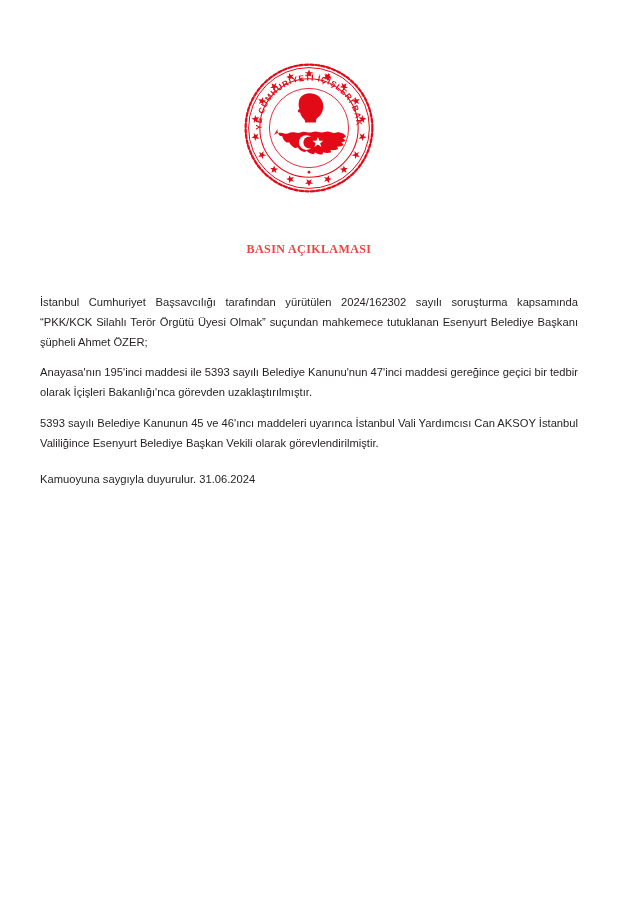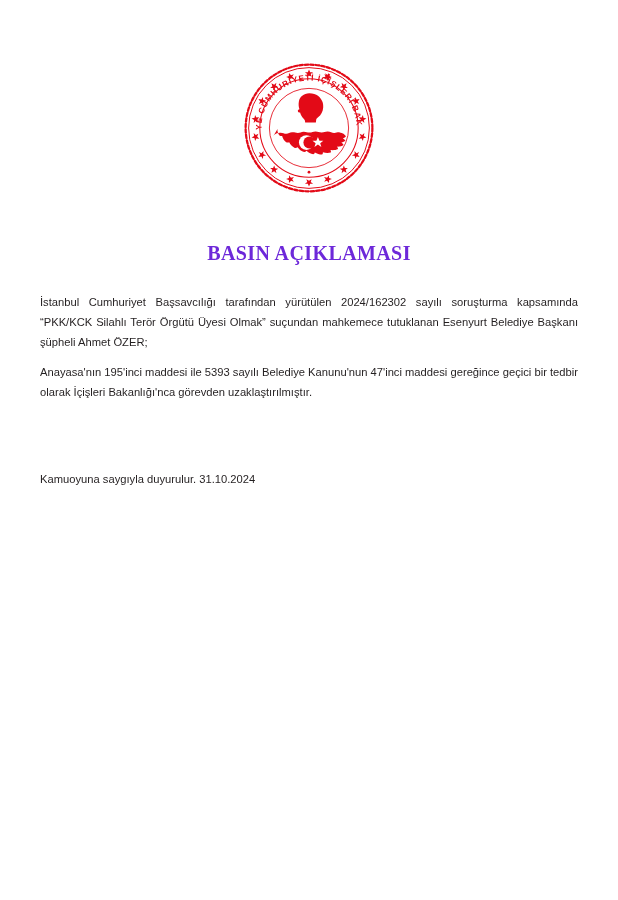--- a/index.html
+++ b/index.html
@@ -36,23 +36,23 @@
     width: 164px;
     height: 132px;
     display: block;
   }
 
   
   .doc-title {
     text-align: center;
     font-family: "Liberation Serif", "DejaVu Serif", serif;
     font-weight: bold;
-    font-size: 20px;
+    font-size: 12px;
     letter-spacing: 0.4px;
-    color: #6d28d9;
+    color: #ef4444;
     margin: 0;
     padding-top: 48px;
   }
 
   
   .body-block {
     position: absolute;
     left: 40px;
     right: 40px;
     top: 293px;
@@ -233,17 +233,18 @@
         </g>
       </g>
     </svg>
   </div>
 
   <h1 class="doc-title">BASIN AÇIKLAMASI</h1>
 
   <div class="body-block">
     <p class="para">İstanbul Cumhuriyet Başsavcılığı tarafından yürütülen 2024/162302 sayılı soruşturma kapsamında “PKK/KCK Silahlı Terör Örgütü Üyesi Olmak” suçundan mahkemece tutuklanan Esenyurt Belediye Başkanı şüpheli Ahmet ÖZER;</p>
     <p class="para">Anayasa'nın 195'inci maddesi ile 5393 sayılı Belediye Kanunu'nun 47'inci maddesi gereğince geçici bir tedbir olarak İçişleri Bakanlığı'nca görevden uzaklaştırılmıştır.</p>
+    <p class="para">5393 sayılı Belediye Kanunun 45 ve 46'ıncı maddeleri uyarınca İstanbul Vali Yardımcısı Can AKSOY İstanbul Valiliğince Esenyurt Belediye Başkan Vekili olarak görevlendirilmiştir.</p>
   </div>
 
-  <p class="closing">Kamuoyuna saygıyla duyurulur. 31.10.2024</p>
+  <p class="closing">Kamuoyuna saygıyla duyurulur. 31.06.2024</p>
 
 </div>
 
 </body></html>

